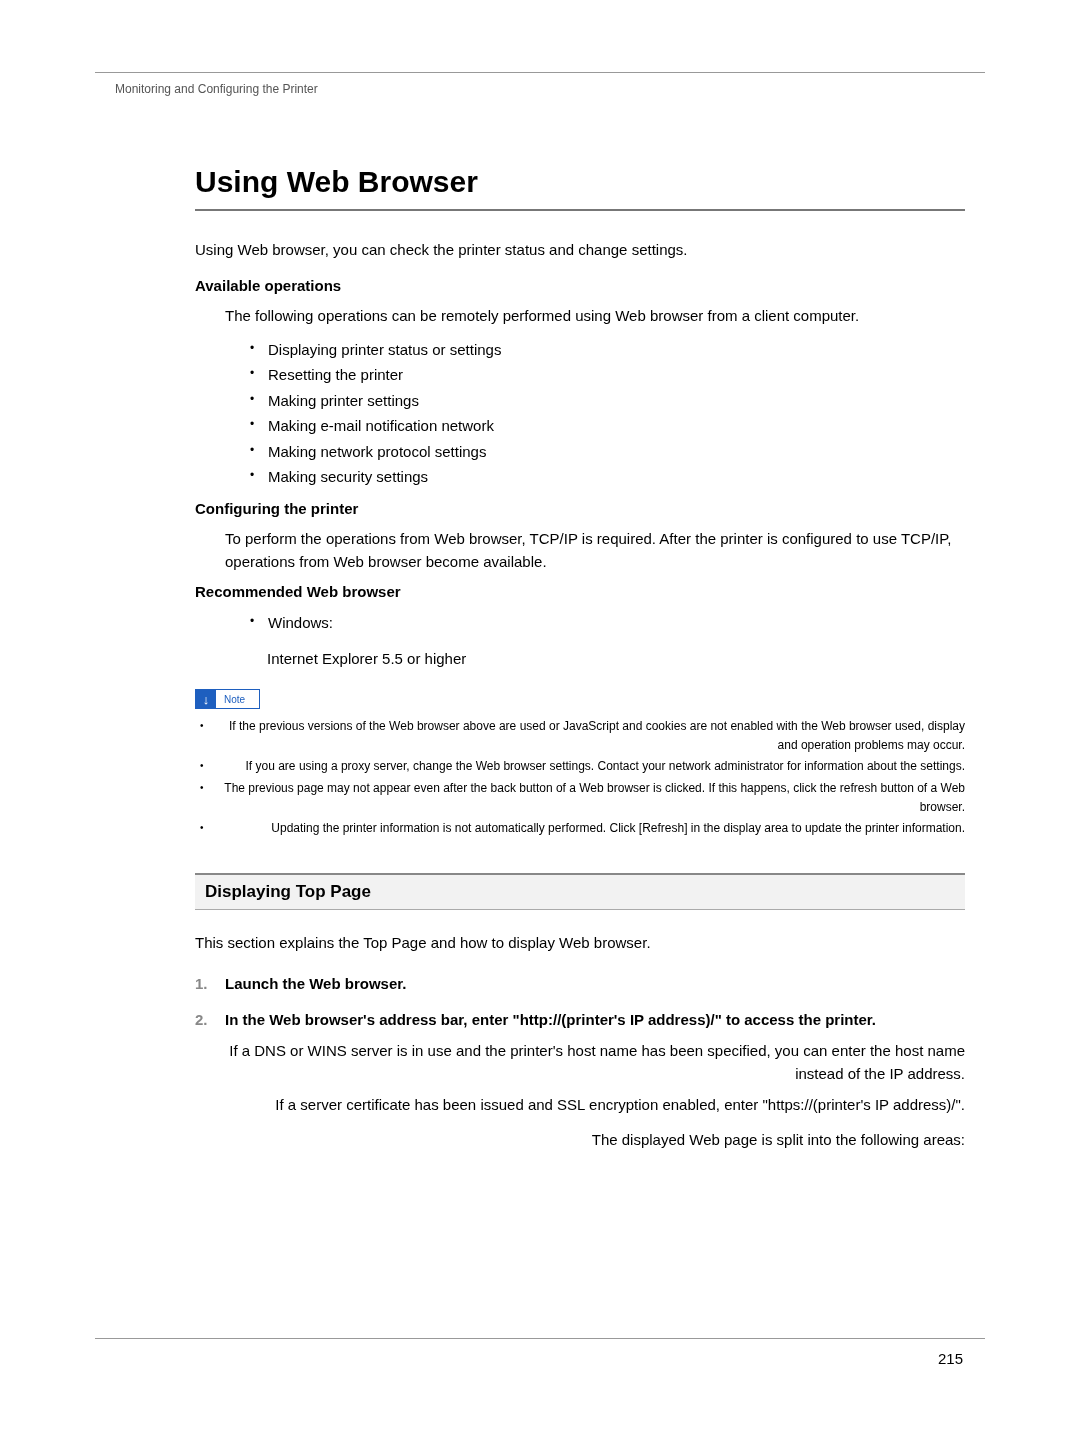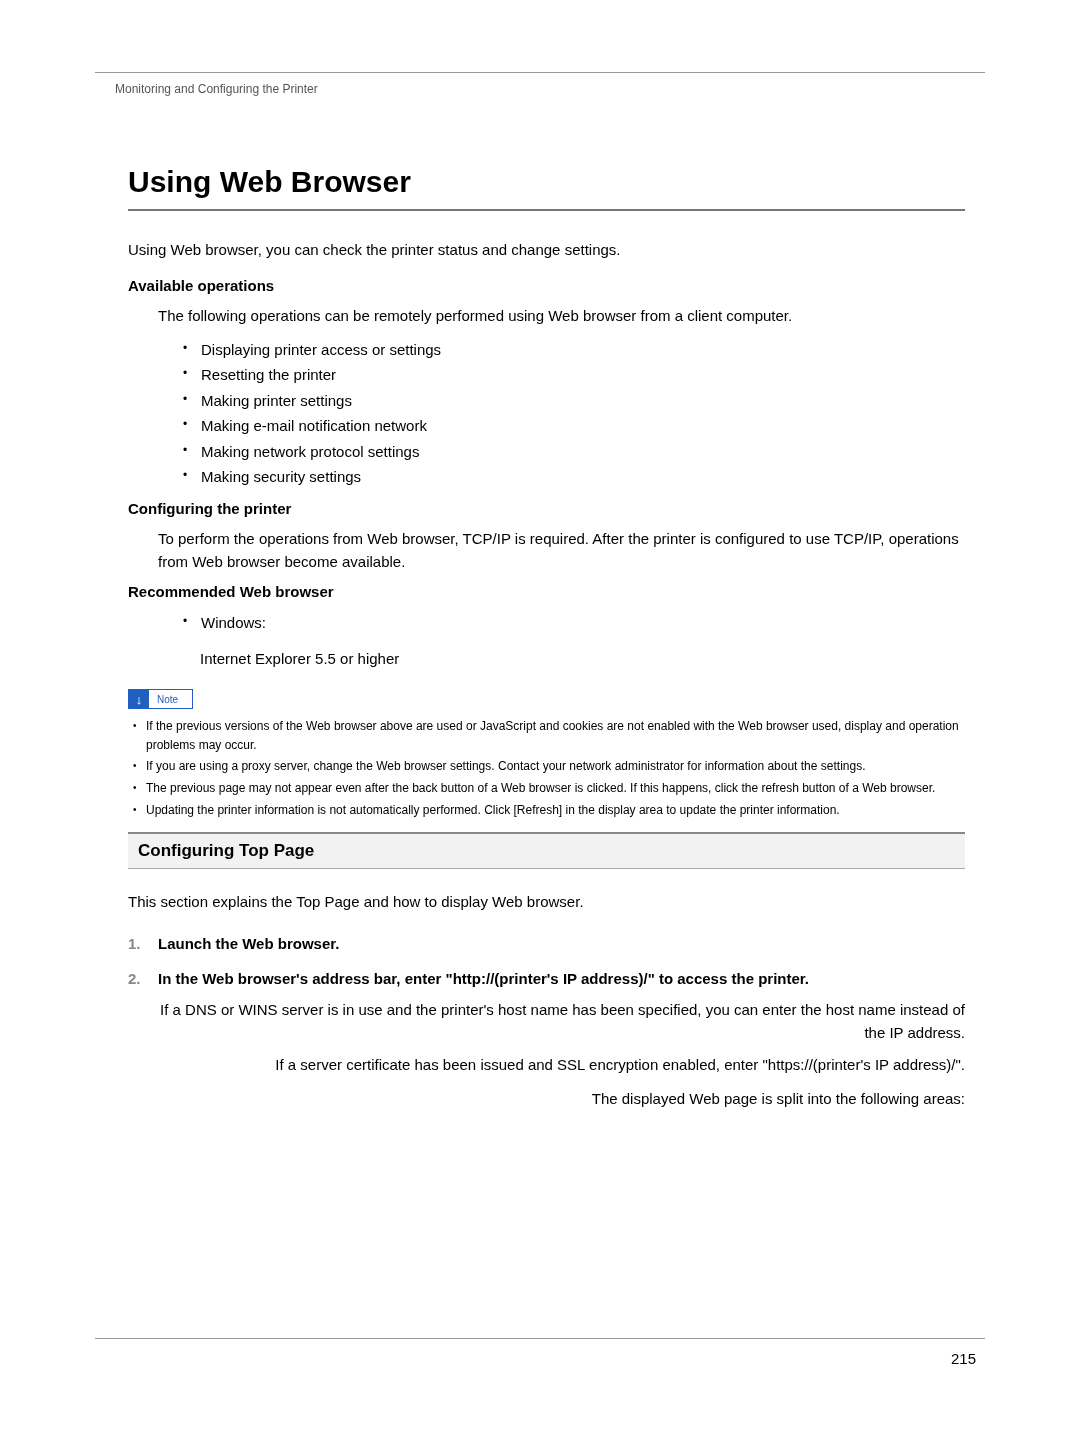--- a/index.html
+++ b/index.html
@@ -9,21 +9,21 @@
     }
     body {
       font-family: Arial, Helvetica, sans-serif;
       background: #ffffff;
       width: 1080px;
       height: 1437px;
       position: relative;
       color: #000000;
     }
     .page {
-      padding: 70px 95px 40px 43px;
+      padding: 70px 95px 40px 110px;
     }
     .top-border {
       position: absolute;
       top: 72px;
       left: 95px;
       right: 95px;
       border-top: 1px solid #999;
     }
     .running-header {
       position: absolute;
@@ -103,21 +103,22 @@
       justify-content: center;
       font-size: 13px;
     }
     .note-text {
       color: #1e5fbf;
       font-size: 10px;
       padding: 0 14px 0 8px;
     }
     .note-list {
       list-style: none;
-      margin-bottom: 13px;
+      margin-bottom: 35px;
+      text-align: right;
     }
     .note-list li {
       font-size: 12px;
       line-height: 1.55;
       position: relative;
       padding-left: 18px;
       margin-bottom: 3px;
     }
     .note-list li::before {
       content: "•";
@@ -157,21 +158,21 @@
       font-weight: bold;
     }
     .step-body {
       margin-top: 8px;
       font-weight: normal;
       text-align: right;
     }
     .page-number {
       position: absolute;
       bottom: 70px;
-      right: 104px;
+      right: 117px;
       font-size: 15px;
     }
     .bottom-border {
       position: absolute;
       bottom: 98px;
       left: 95px;
       right: 95px;
       border-top: 1px solid #999;
     }
   </style>
@@ -183,21 +184,21 @@
   <div class="running-header">Monitoring and Configuring the Printer</div>
 
   <div class="content">
     <h1 class="main-title">Using Web Browser</h1>
 
     <p class="intro-text">Using Web browser, you can check the printer status and change settings.</p>
 
     <div class="section-heading">Available operations</div>
     <p class="body-text">The following operations can be remotely performed using Web browser from a client computer.</p>
     <ul class="bullet-list">
-      <li>Displaying printer access or settings</li>
+      <li>Displaying printer status or settings</li>
       <li>Resetting the printer</li>
       <li>Making printer settings</li>
       <li>Making e-mail notification network</li>
       <li>Making network protocol settings</li>
       <li>Making security settings</li>
     </ul>
 
     <div class="section-heading">Configuring the printer</div>
     <p class="body-text">To perform the operations from Web browser, TCP/IP is required. After the printer is configured to use TCP/IP, operations from Web browser become available.</p>
 
@@ -211,21 +212,21 @@
       <span class="note-arrow">↓</span>
       <span class="note-text">Note</span>
     </div>
     <ul class="note-list">
       <li>If the previous versions of the Web browser above are used or JavaScript and cookies are not enabled with the Web browser used, display and operation problems may occur.</li>
       <li>If you are using a proxy server, change the Web browser settings. Contact your network administrator for information about the settings.</li>
       <li>The previous page may not appear even after the back button of a Web browser is clicked. If this happens, click the refresh button of a Web browser.</li>
       <li>Updating the printer information is not automatically performed. Click [Refresh] in the display area to update the printer information.</li>
     </ul>
 
-    <div class="subsection-title">Configuring Top Page</div>
+    <div class="subsection-title">Displaying Top Page</div>
 
     <p class="intro-text">This section explains the Top Page and how to display Web browser.</p>
 
     <ol class="steps">
       <li>
         <span class="step-num">1.</span>
         <span class="step-title">Launch the Web browser.</span>
       </li>
       <li>
         <span class="step-num">2.</span>

